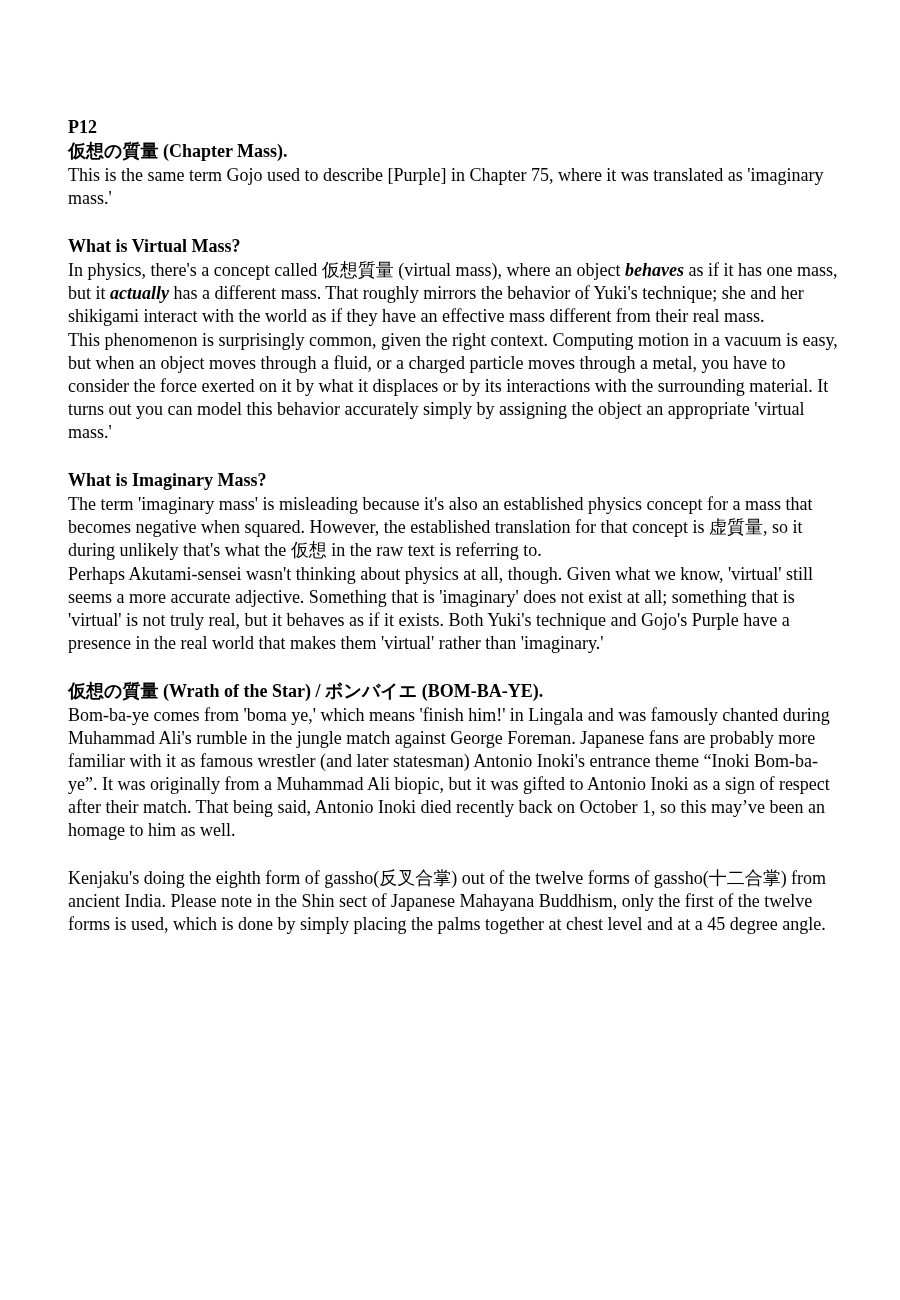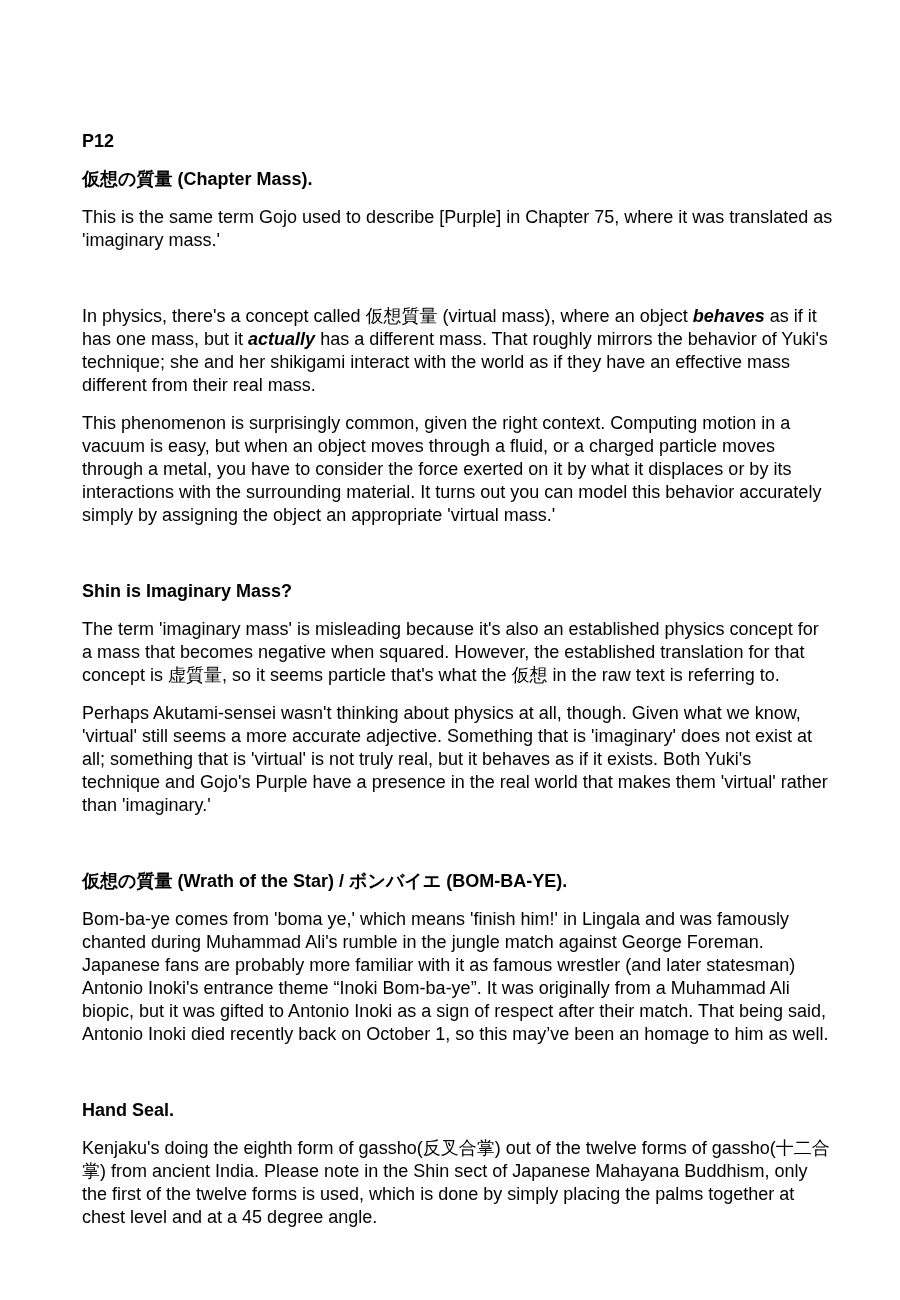--- a/index.html
+++ b/index.html
@@ -21,22 +21,23 @@
   }
   .doc {
     width: 781px;
     font-family: "Liberation Sans", sans-serif;
     font-size: 18px;
     line-height: 23px;
     color: #000000;
     word-spacing: normal;
   }
   .doc .line {
-    margin: 15px;
+    margin: 1px;
     padding: 0;
+    font-family: Liberation Serif, serif;
   }
   .doc .heading {
     font-weight: bold;
   }
   .doc .gap {
     height: 23px;
   }
   .doc .em {
     font-weight: bold;
     font-style: italic;
@@ -44,26 +45,26 @@
 </style>
 </head>
 <body>
 
 <div class="page">
   <main class="doc">
       <div class="line heading"><span>P12</span></div>
       <div class="line heading"><span>仮想の質量 (Chapter Mass).</span></div>
       <div class="line"><span>This is the same term Gojo used to describe [Purple] in Chapter 75, where it was translated as 'imaginary mass.'</span></div>
       <div class="gap"></div>
+      <div class="line heading"><span>What is Virtual Mass?</span></div>
       <div class="line"><span>In physics, there's a concept called 仮想質量 (virtual mass), where an object </span><span class="em">behaves</span><span> as if it has one mass, but it </span><span class="em">actually</span><span> has a different mass. That roughly mirrors the behavior of Yuki's technique; she and her shikigami interact with the world as if they have an effective mass different from their real mass.</span></div>
       <div class="line"><span>This phenomenon is surprisingly common, given the right context. Computing motion in a vacuum is easy, but when an object moves through a fluid, or a charged particle moves through a metal, you have to consider the force exerted on it by what it displaces or by its interactions with the surrounding material. It turns out you can model this behavior accurately simply by assigning the object an appropriate 'virtual mass.'</span></div>
       <div class="gap"></div>
-      <div class="line heading"><span>Shin is Imaginary Mass?</span></div>
-      <div class="line"><span>The term 'imaginary mass' is misleading because it's also an established physics concept for a mass that becomes negative when squared. However, the established translation for that concept is 虚質量, so it seems particle that's what the 仮想 in the raw text is referring to.</span></div>
+      <div class="line heading"><span>What is Imaginary Mass?</span></div>
+      <div class="line"><span>The term 'imaginary mass' is misleading because it's also an established physics concept for a mass that becomes negative when squared. However, the established translation for that concept is 虚質量, so it during unlikely that's what the 仮想 in the raw text is referring to.</span></div>
       <div class="line"><span>Perhaps Akutami-sensei wasn't thinking about physics at all, though. Given what we know, 'virtual' still seems a more accurate adjective. Something that is 'imaginary' does not exist at all; something that is 'virtual' is not truly real, but it behaves as if it exists. Both Yuki's technique and Gojo's Purple have a presence in the real world that makes them 'virtual' rather than 'imaginary.'</span></div>
       <div class="gap"></div>
       <div class="line heading"><span>仮想の質量 (Wrath of the Star) / ボンバイエ (BOM-BA-YE).</span></div>
       <div class="line"><span>Bom-ba-ye comes from 'boma ye,' which means 'finish him!' in Lingala and was famously chanted during Muhammad Ali's rumble in the jungle match against George Foreman. Japanese fans are probably more familiar with it as famous wrestler (and later statesman) Antonio Inoki's entrance theme “Inoki Bom-ba-ye”. It was originally from a Muhammad Ali biopic, but it was gifted to Antonio Inoki as a sign of respect after their match. That being said, Antonio Inoki died recently back on October 1, so this may’ve been an homage to him as well.</span></div>
       <div class="gap"></div>
-      <div class="line heading"><span>Hand Seal.</span></div>
       <div class="line"><span>Kenjaku's doing the eighth form of gassho(反叉合掌) out of the twelve forms of gassho(十二合掌) from ancient India. Please note in the Shin sect of Japanese Mahayana Buddhism, only the first of the twelve forms is used, which is done by simply placing the palms together at chest level and at a 45 degree angle.</span></div>
     </main>
 </div>
 
 </body></html>

